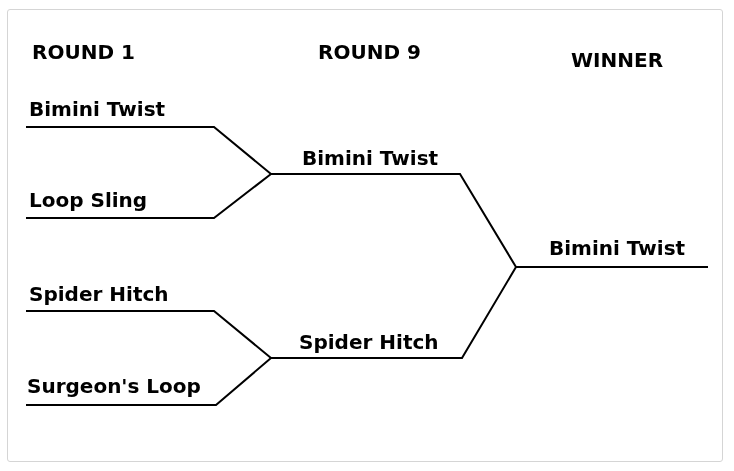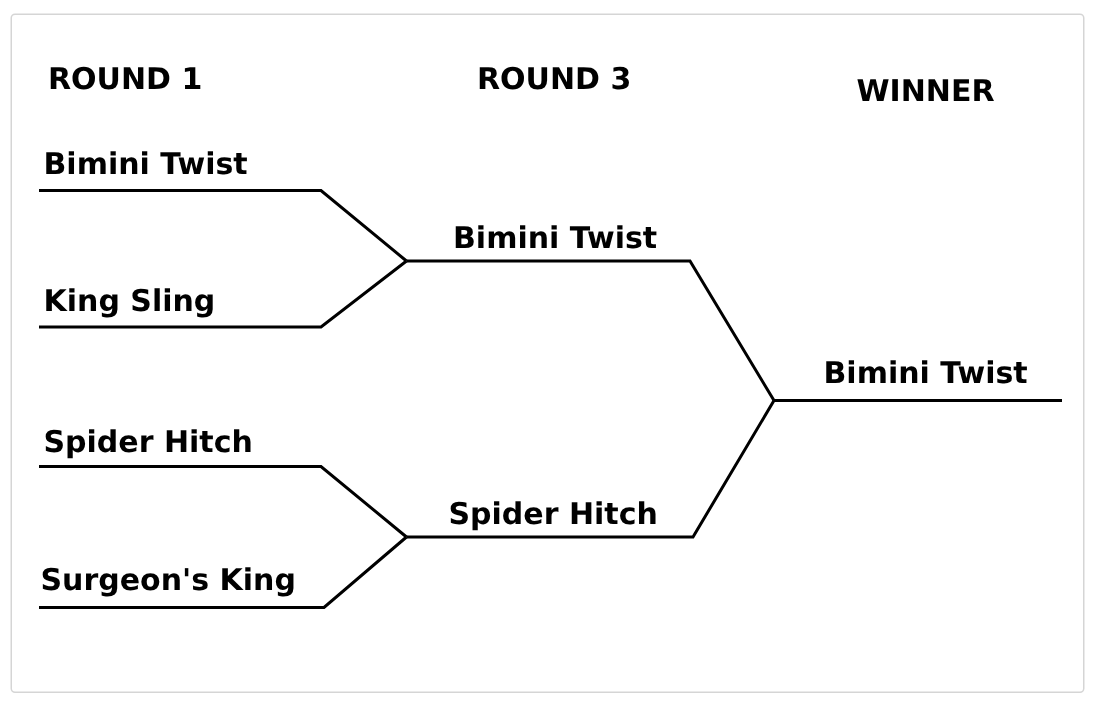--- a/index.html
+++ b/index.html
@@ -61,26 +61,26 @@
     <polyline points="26,127 214,127 271,174"></polyline>
     <polyline points="26,218 214,218 271,174"></polyline>
     <polyline points="271,174 460,174 516,267"></polyline>
     <polyline points="26,311 214,311 271,358"></polyline>
     <polyline points="26,405 216,405 271,358"></polyline>
     <polyline points="271,358 462,358 516,267"></polyline>
     <polyline points="516,267 708,267"></polyline>
   </svg>
 
   <div class="label" style="left:32px;  top:42px;">ROUND 1</div>
-  <div class="label" style="left:318px; top:42px;">ROUND 3</div>
+  <div class="label" style="left:318px; top:42px;">ROUND 9</div>
   <div class="label" style="left:571px; top:50px;">WINNER</div>
 
   <div class="label" style="left:29px;  top:99px;">Bimini Twist</div>
-  <div class="label" style="left:29px;  top:190px;">King Sling</div>
+  <div class="label" style="left:29px;  top:190px;">Loop Sling</div>
   <div class="label" style="left:29px;  top:284px;">Spider Hitch</div>
-  <div class="label" style="left:27px;  top:376px;">Surgeon's King</div>
+  <div class="label" style="left:27px;  top:376px;">Surgeon's Loop</div>
 
   <div class="label" style="left:302px; top:148px;">Bimini Twist</div>
   <div class="label" style="left:299px; top:332px;">Spider Hitch</div>
 
   <div class="label" style="left:549px; top:238px;">Bimini Twist</div>
 
 </div>
 
 </body></html>

